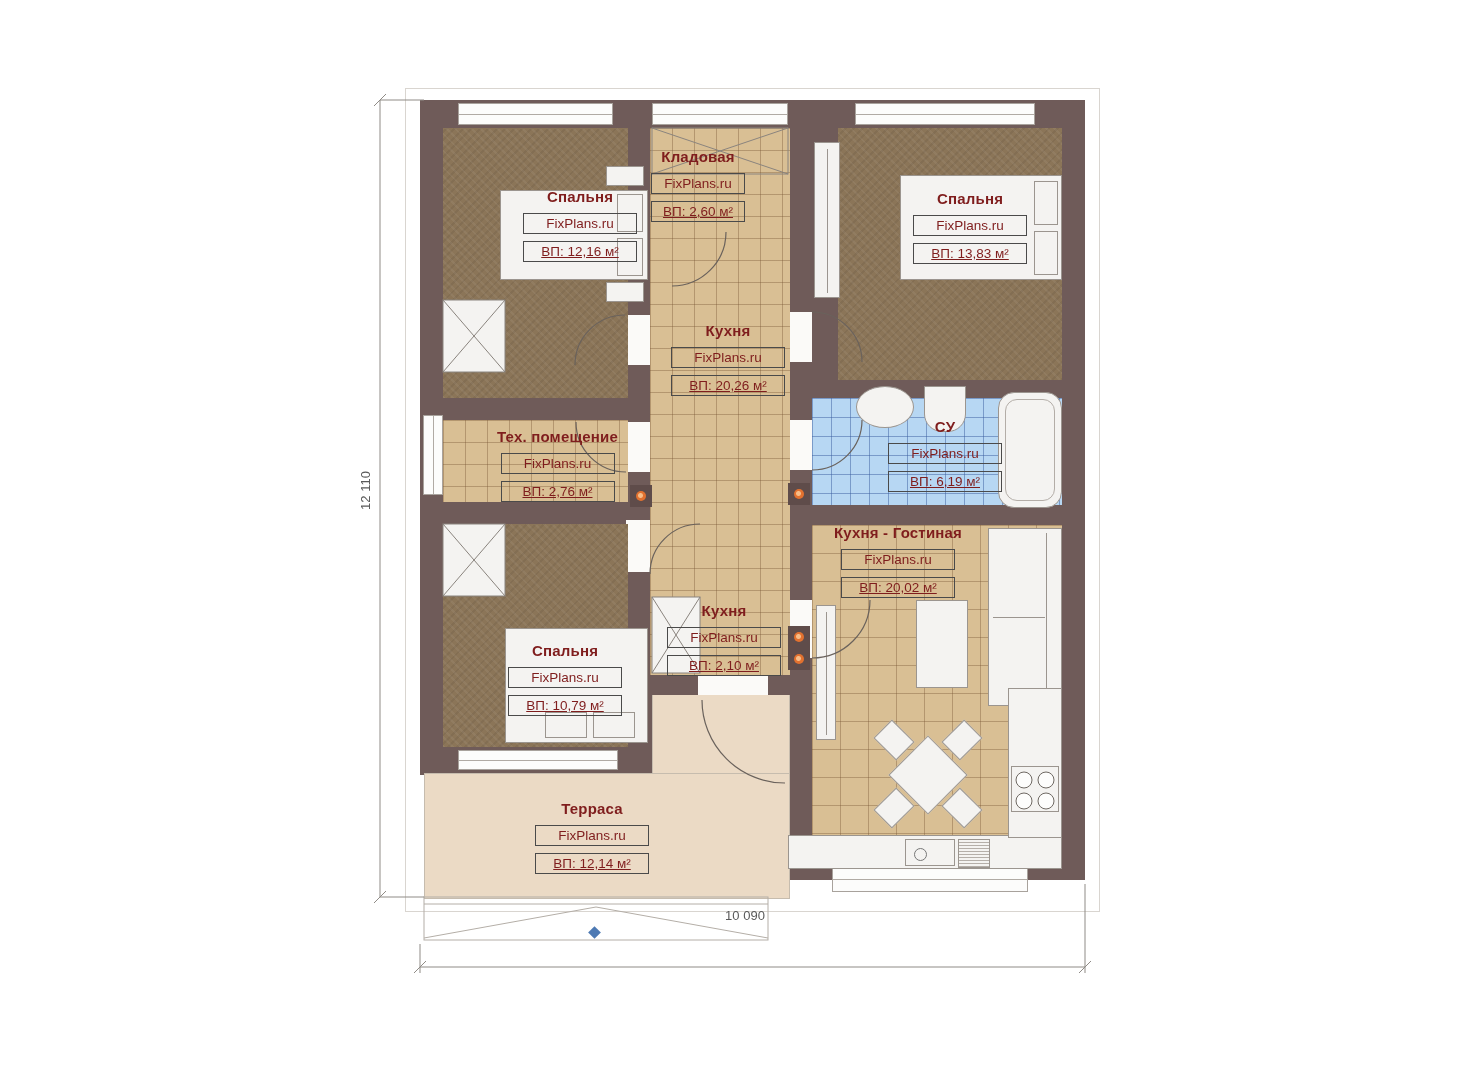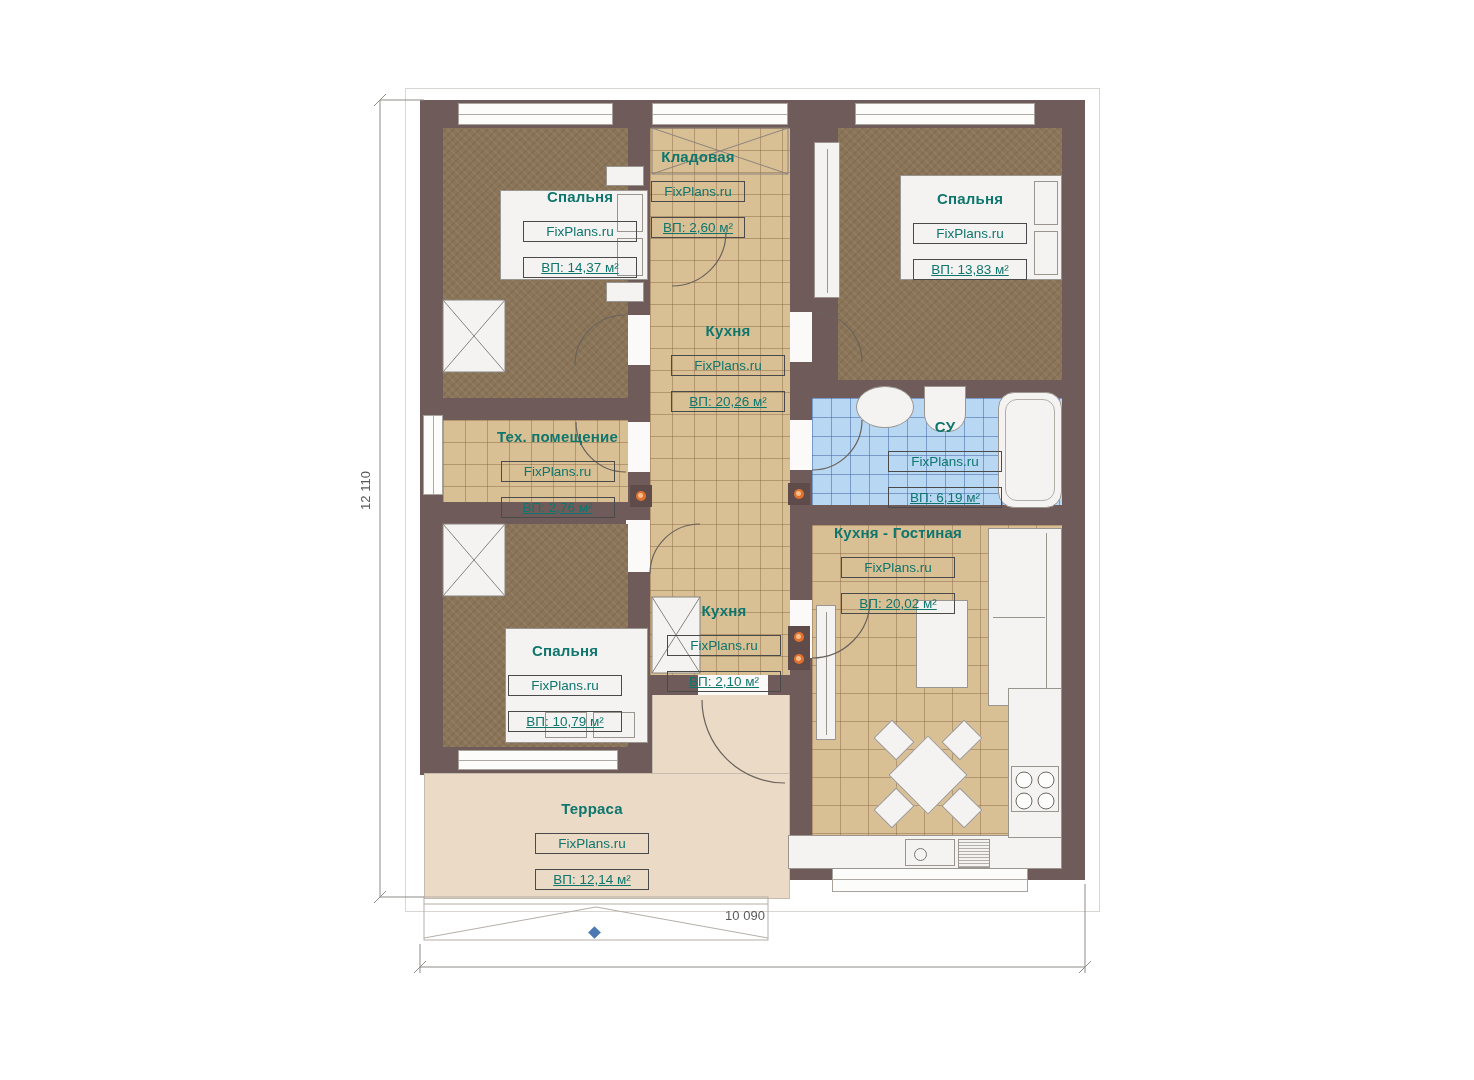--- a/index.html
+++ b/index.html
@@ -29,23 +29,23 @@
        background-image:linear-gradient(#b0aaa4,#b0aaa4);background-size:100% 1px;
        background-position:center;background-repeat:no-repeat;}
   .winv{background:#fcfcfb;border:1px solid #a8a29c;box-sizing:border-box;
        background-image:linear-gradient(90deg,#b0aaa4,#b0aaa4);background-size:1px 100%;
        background-position:center;background-repeat:no-repeat;}
   .gap{background:#fbfaf8;}
   .dotpad{background:#5f4c4a;display:flex;align-items:center;justify-content:center;}
   .dot{width:10px;height:10px;border-radius:50%;
        background:radial-gradient(circle at 45% 45%, #f7bd88 0 2px, #e2712f 3px 100%);}
   .ln{position:absolute;background:#9b958f;}
-  .room-label{position:absolute;text-align:center;color:#0f766e;z-index:30;}
+  .room-label{position:absolute;text-align:center;color:#7f1d1d;z-index:30;}
   .room-name{font-size:15px;font-weight:bold;letter-spacing:.2px;margin-bottom:2px;}
-  .room-box{width:112px;margin:16px auto;border:1px solid #4a4a4a;font-size:13.5px;line-height:19px;}
+  .room-box{width:112px;margin:8px auto;border:1px solid #4a4a4a;font-size:13.5px;line-height:19px;}
   .room-box + .room-box{margin-top:-1px;text-decoration:underline;}
   .narrow .room-box{width:92px;}
   .dim-text{position:absolute;font-size:13px;color:#5a5a5a;z-index:30;}
   .vdim{transform:rotate(-90deg);transform-origin:center;}
   svg.overlay{position:absolute;left:0;top:0;z-index:20;pointer-events:none;}
   .floor, .furn{z-index:5;} .furn2{z-index:10;}
 </style>
 </head>
 <body>
 
@@ -196,21 +196,21 @@
       <line x1="1085" y1="884" x2="1085" y2="973"></line>
     </g>
   </svg>
 
   <div class="dim-text vdim" style="left:340px;top:483px;width:50px;text-align:center;">12 110</div>
   <div class="dim-text" style="left:705px;top:908px;width:80px;text-align:center;">10 090</div>
 
   <div class="room-label" style="left:512px;top:188px;width:136px;">
     <div class="room-name">Спальня</div>
     <div class="room-box">FixPlans.ru</div>
-    <div class="room-box">ВП: 14,37 м²</div>
+    <div class="room-box">ВП: 12,16 м²</div>
   </div>
   <div class="room-label narrow" style="left:648px;top:148px;width:100px;">
     <div class="room-name">Кладовая</div>
     <div class="room-box">FixPlans.ru</div>
     <div class="room-box">ВП: 2,60 м²</div>
   </div>
   <div class="room-label" style="left:902px;top:190px;width:136px;">
     <div class="room-name">Спальня</div>
     <div class="room-box">FixPlans.ru</div>
     <div class="room-box">ВП: 13,83 м²</div>

